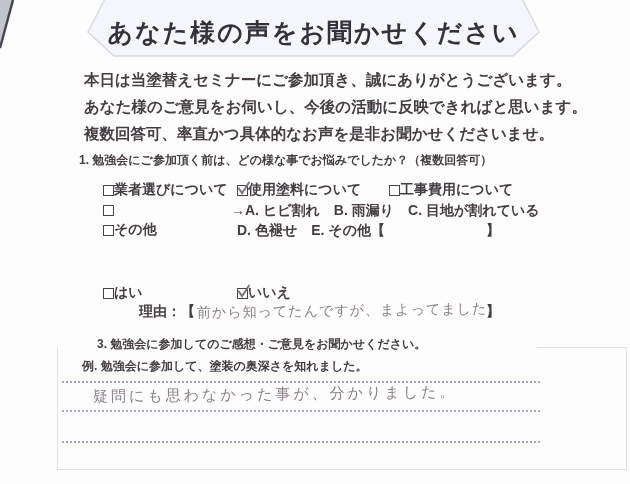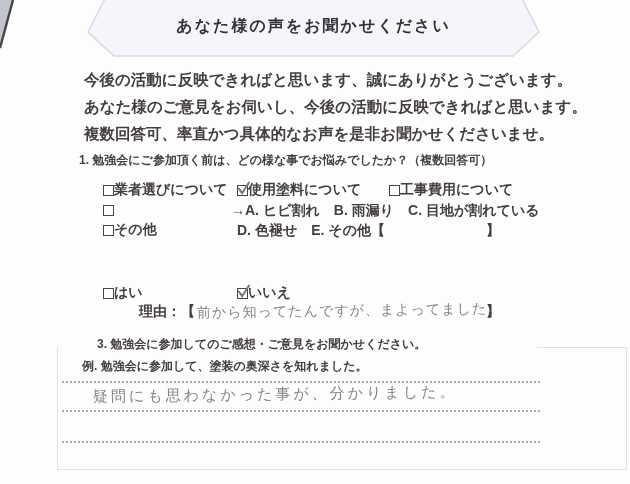--- a/index.html
+++ b/index.html
@@ -3,21 +3,21 @@
 <meta charset="utf-8">
 <style>
   html,body { margin:0; padding:0; background:#ffffff; }
   #page {
     position:relative; width:630px; height:484px; overflow:hidden;
     background:#fdfdfe; color:#443d42;
     font-family:"Liberation Sans","DejaVu Sans",sans-serif;
   }
   .abs { position:absolute; }
   .banner-title {
-    font-size:16px; font-weight:700; letter-spacing:2px; color:#35313a;
+    font-size:25px; font-weight:700; letter-spacing:2px; color:#35313a;
     text-align:center; white-space:nowrap;
   }
   .intro-line { font-size:15.5px; font-weight:600; line-height:27px; white-space:nowrap; }
   .heading { font-size:12px; font-weight:700; white-space:nowrap; }
   .cb-item { position:absolute; display:flex; align-items:center; height:18px; }
   .cb {
     width:11px; height:11px; border:1.6px solid #4a4347; box-sizing:border-box;
     position:relative; flex:0 0 auto; background:transparent;
   }
   .cb svg.mark { display:none; position:absolute; left:-2px; top:-5px; width:14px; height:15px; }
@@ -51,21 +51,21 @@
     <polygon points="0,0 13,0 0,50" fill="#c3c5cd"></polygon>
     <line x1="13" y1="0" x2="0" y2="48" stroke="#45434c" stroke-width="2.4"></line>
   </svg>
 
   <svg class="abs" style="left:87px;top:-20px" width="453" height="77">
     <polygon points="27,1 426,1 452,52 426,76 27,76 1,52" fill="#f5f6fc" stroke="#d7d9e3" stroke-width="1.5"></polygon>
   </svg>
   <div class="abs banner-title" style="left:90px;top:16px;width:447px">あなた様の声をお聞かせください</div>
 
   <div class="abs" style="left:84px;top:66px">
-    <div class="intro-line">今後の活動に反映できればと思います、誠にありがとうございます。</div>
+    <div class="intro-line">本日は当塗替えセミナーにご参加頂き、誠にありがとうございます。</div>
     <div class="intro-line">あなた様のご意見をお伺いし、今後の活動に反映できればと思います。</div>
     <div class="intro-line">複数回答可、率直かつ具体的なお声を是非お聞かせくださいませ。</div>
   </div>
 
   <div class="abs heading" style="left:79px;top:152px">1. 勉強会にご参加頂く前は、どの様な事でお悩みでしたか？（複数回答可）</div>
 
   <div class="cb-item" style="left:103px;top:181px">
     <span class="cb">
       
     </span>

